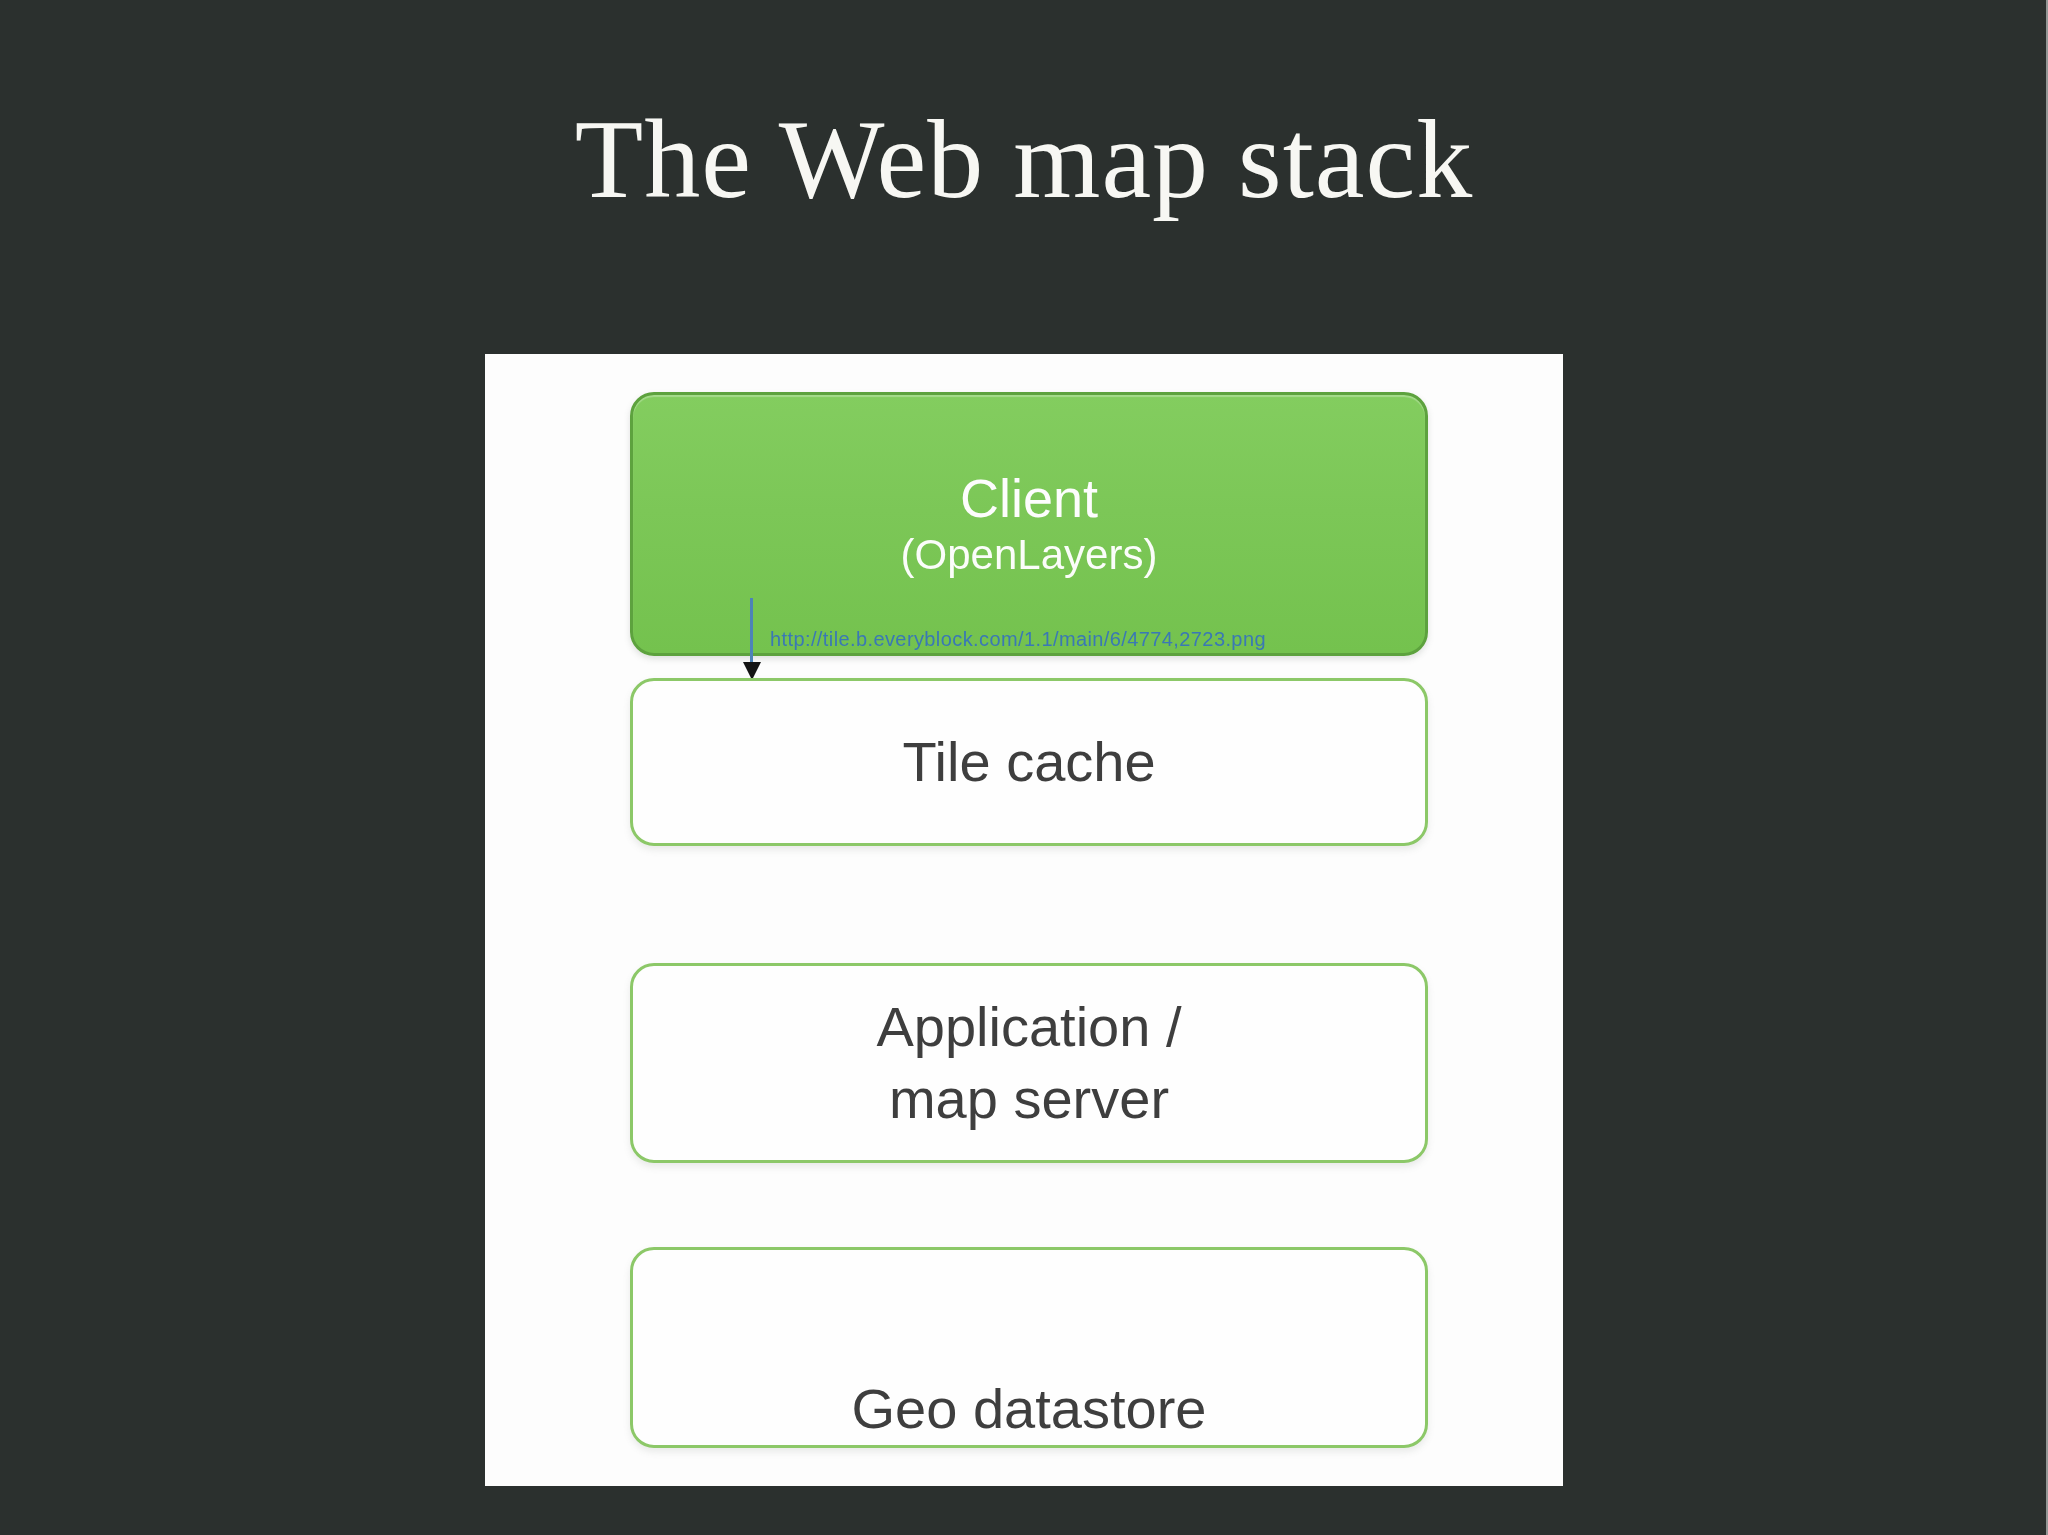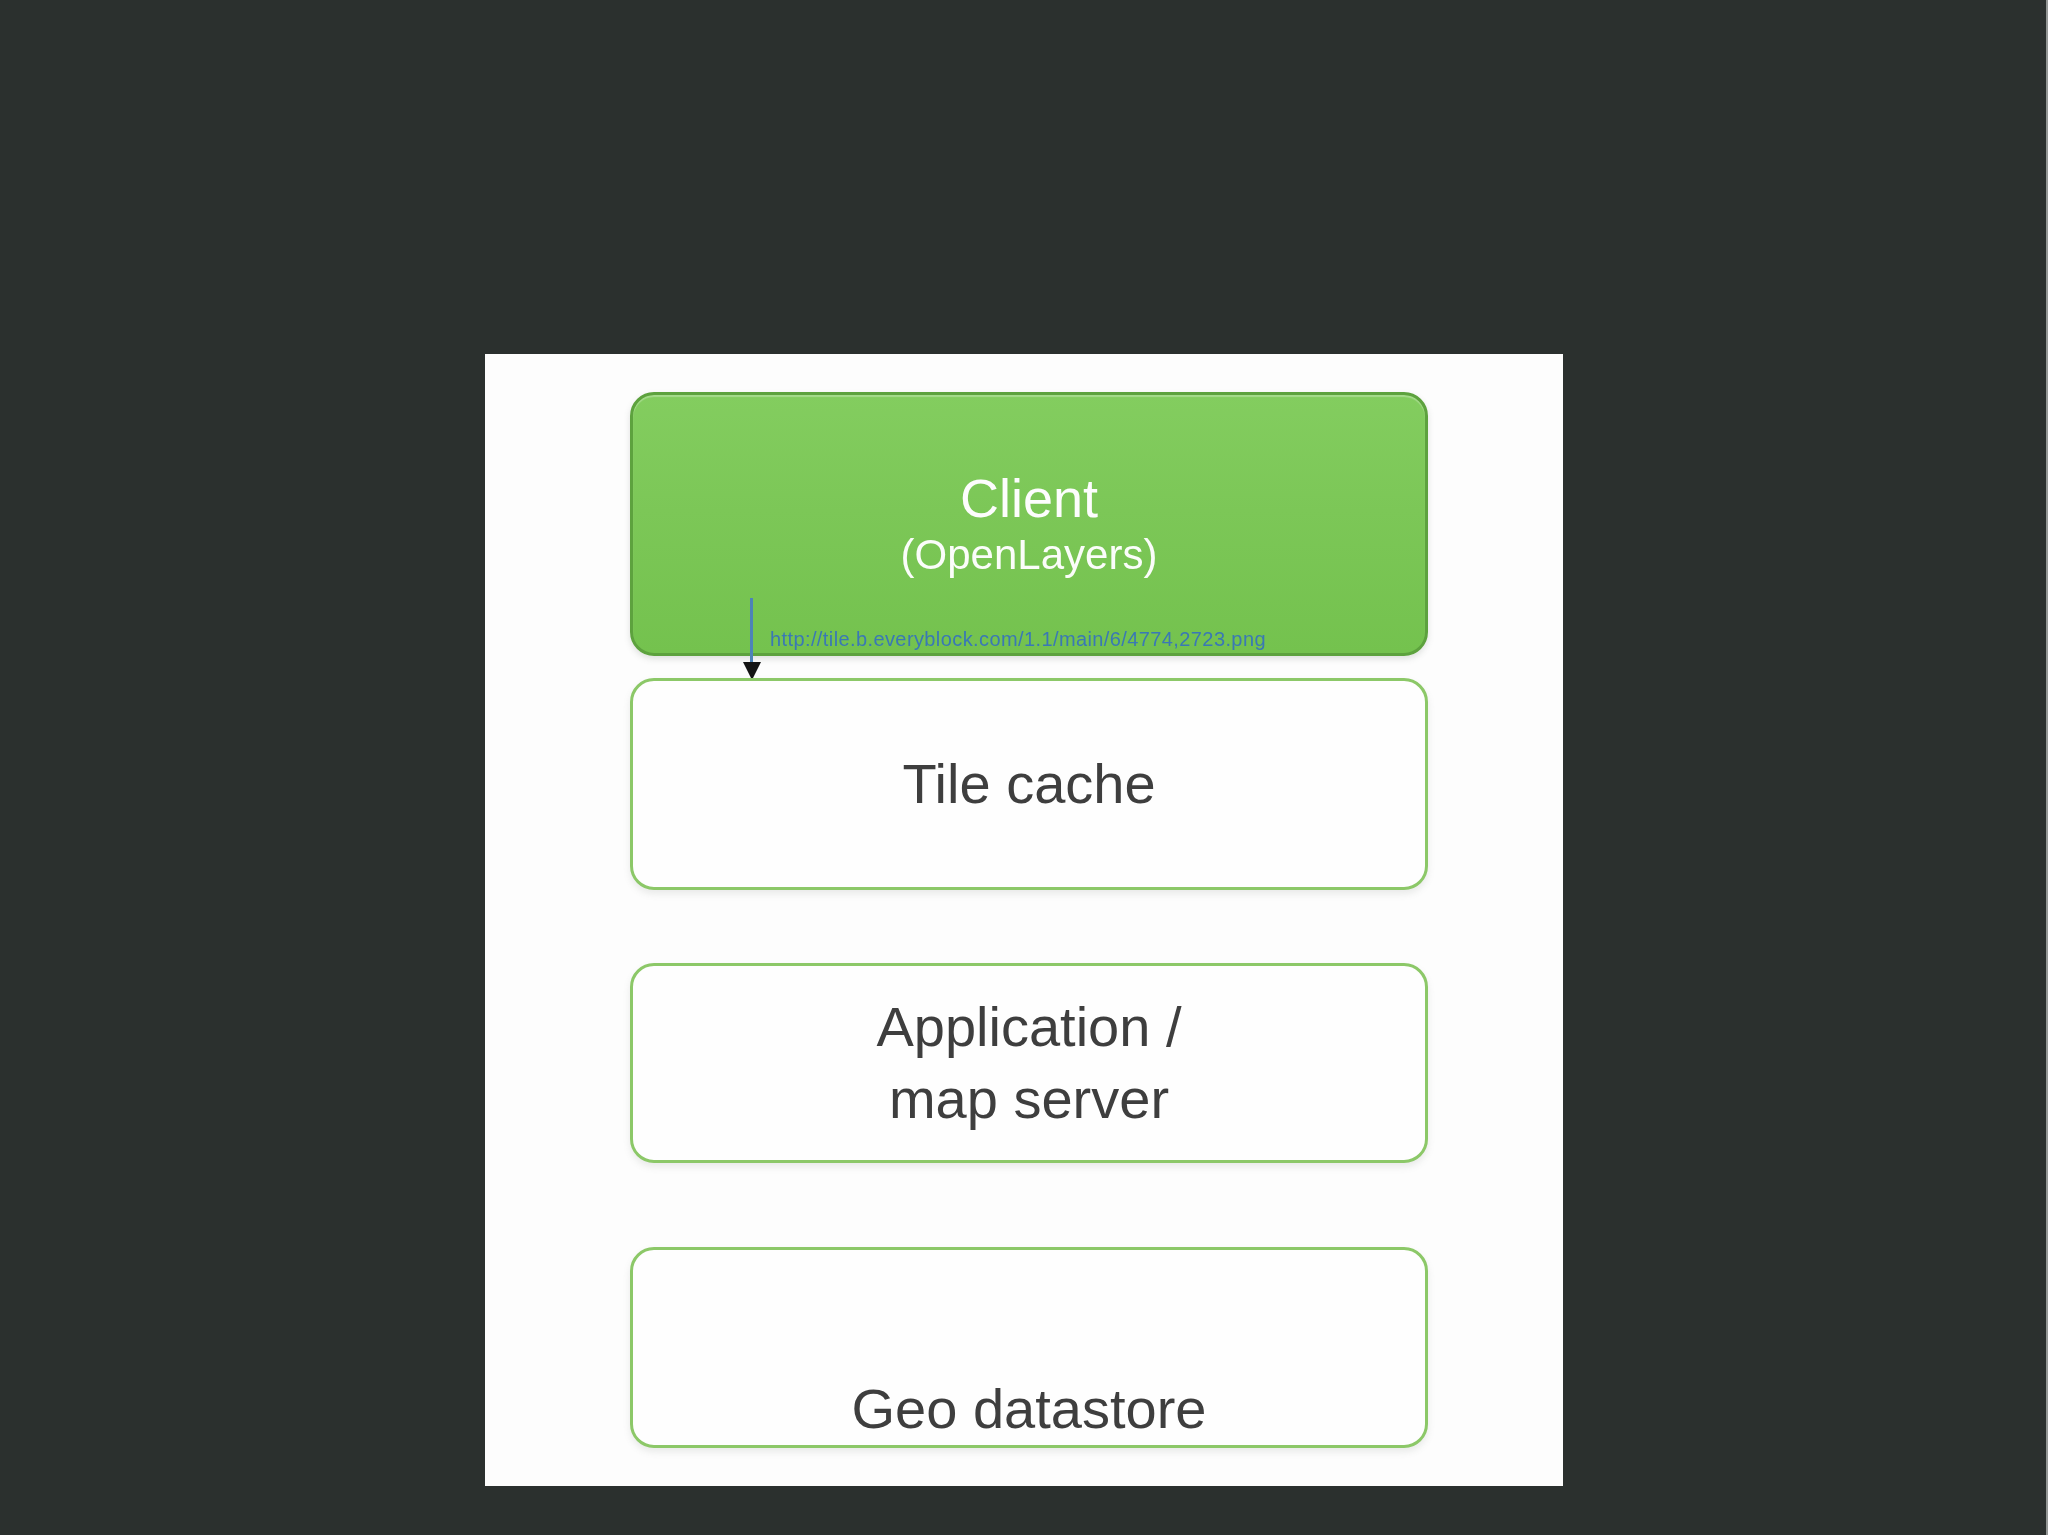--- a/index.html
+++ b/index.html
@@ -54,21 +54,21 @@
     height: 264px;
     background: linear-gradient(180deg, #83cd5f 0%, var(--node-green-fill, #7cc757) 45%, #74c24e 100%);
     border: 3px solid var(--node-green-border, #5da23e);
     box-shadow: inset 0 2px 1px rgba(255,255,255,0.28), 0 3px 6px rgba(90,100,90,0.18);
   }
   .node.white {
     background: #fefefe;
     border: 3px solid var(--node-white-border, #8cc868);
     box-shadow: 0 4px 7px rgba(110,120,110,0.14);
   }
-  .node.tile { top: 324px; height: 212px; }
+  .node.tile { top: 324px; height: 168px; }
   .node.app  { top: 609px; height: 200px; }
   .node.geo  { top: 893px; height: 201px; justify-content: flex-end; }
 
   .node-label {
     font-size: 56px;
     line-height: 72px;
     color: var(--node-text, #3e3e3e);
     text-align: center;
   }
   .green .node-label {
@@ -117,20 +117,21 @@
     width: 2px;
     height: 100%;
     background: rgba(205,208,206,0.65);
   }
 </style>
 </head>
 <body>
 
 <div class="slide">
 
+  <h1 class="title">The Web map stack</h1>
 
   <div class="panel">
 
     <div class="node green">
       <div class="node-label">Client</div>
       <div class="node-sublabel">(OpenLayers)</div>
     </div>
 
     <div class="edge-line"></div>
     <div class="edge-head"></div>

